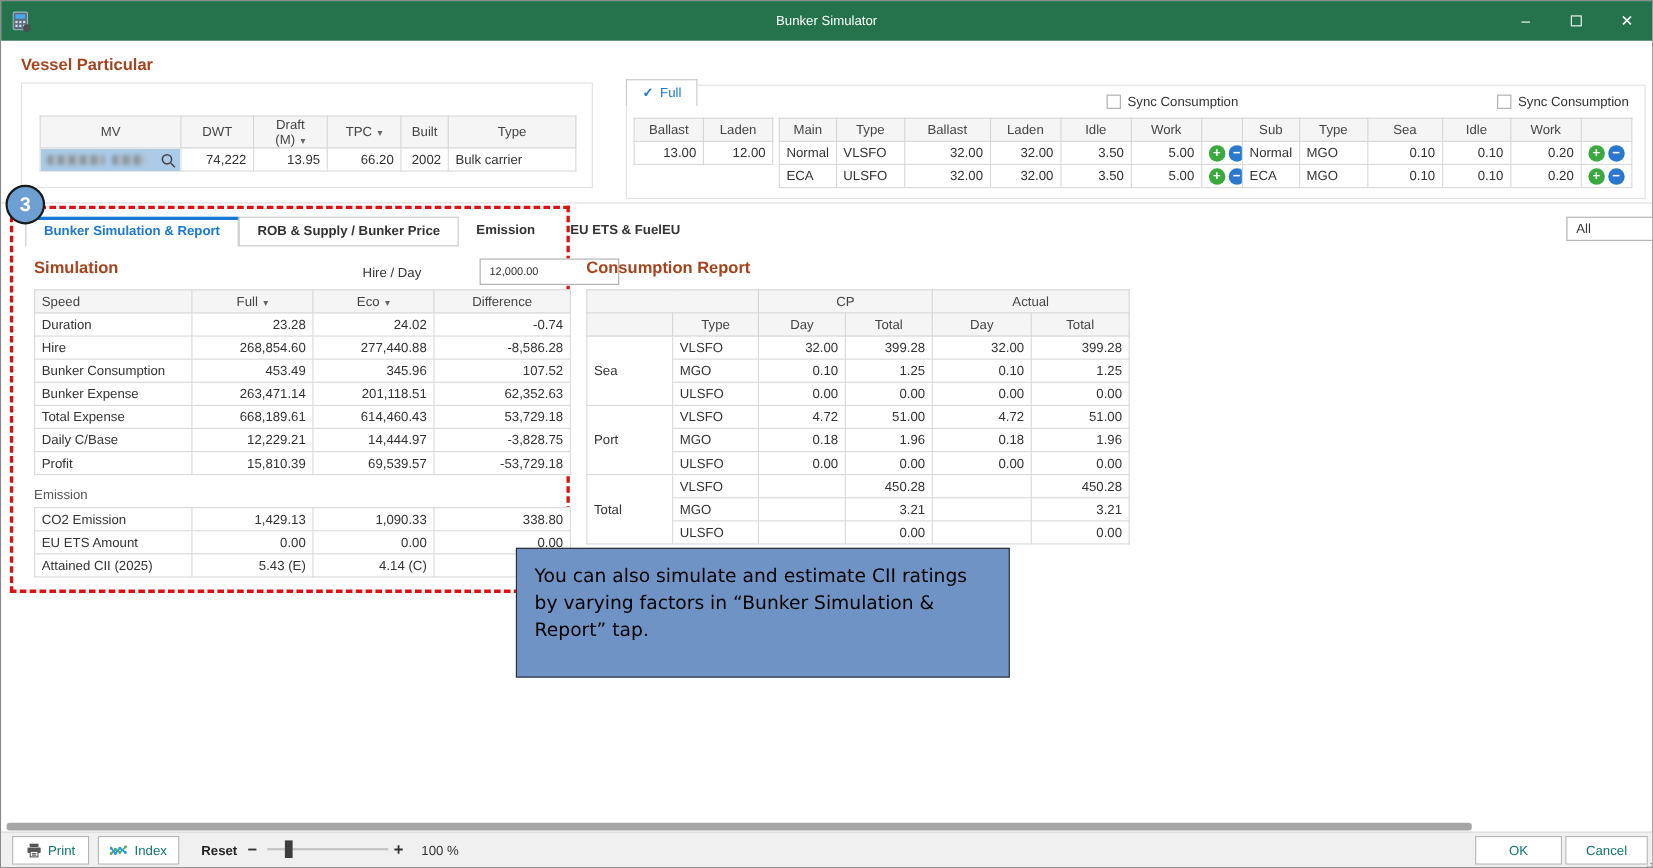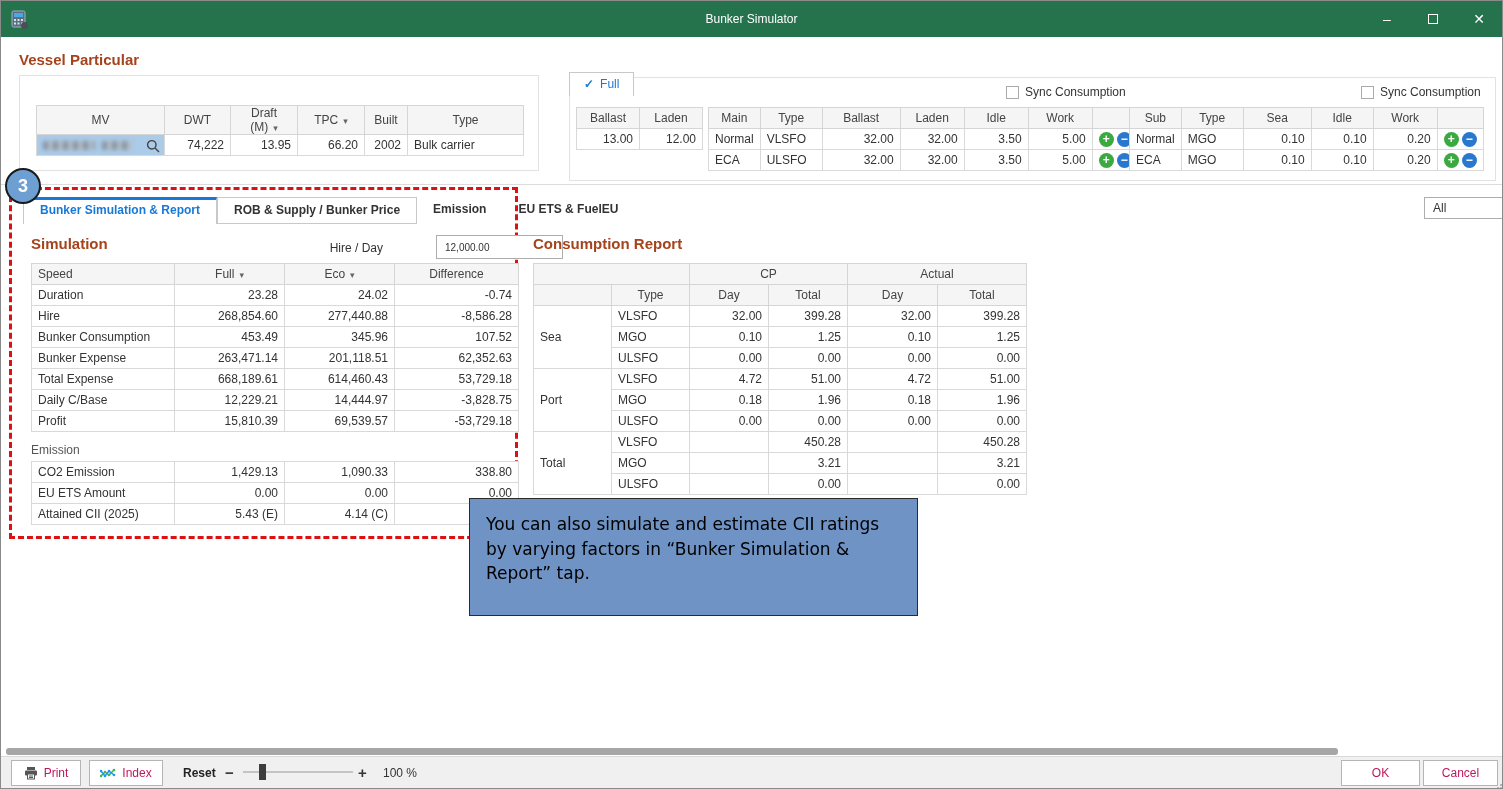--- a/index.html
+++ b/index.html
@@ -103,21 +103,21 @@
   .tooltip-box { position:absolute; left:468px; top:497px; width:449px; height:118px;
     background:var(--tooltipbg); border:1px solid #2b2b2b; padding:13px 16px;
     font-family:"DejaVu Sans", sans-serif; font-size:17px; line-height:1.45; color:#000; }
 
   
   .hscrollbar { position:absolute; left:5px; top:747px; width:1332px; height:7px;
     background:#a6a6a6; border-radius:3px; cursor:pointer; }
   .footer { position:absolute; left:0; top:755px; width:1503px; height:34px;
     background:#f0f0f0; border-top:1px solid #d9d9d9; }
   .footer-btn { position:absolute; top:3px; height:26px; background:#fff; border:1px solid #b5b5b5;
-    display:flex; align-items:center; justify-content:center; gap:6px; font-size:12px; color:#be185d;
+    display:flex; align-items:center; justify-content:center; gap:6px; font-size:12px; color:#0f766e;
     cursor:pointer; }
   #print-btn { left:10px; width:70px; }
   #index-btn { left:88px; width:74px; }
   .reset-label { position:absolute; left:182px; top:9px; font-weight:bold; color:#222; cursor:pointer; }
   .zoom-minus { position:absolute; left:224px; top:7px; font-size:15px; font-weight:bold; color:#333; cursor:pointer; }
   .slider-track { position:absolute; left:242px; top:14px; width:110px; height:2px; background:#c4c4c4; }
   .slider-handle { position:absolute; left:258px; top:7px; width:7px; height:16px; background:#3d3d3d; cursor:pointer; }
   .zoom-plus { position:absolute; left:357px; top:7px; font-size:15px; font-weight:bold; color:#333; cursor:pointer; }
   .zoom-pct { position:absolute; left:382px; top:9px; color:#333; }
   #ok-btn { left:1340px; width:79px; }

